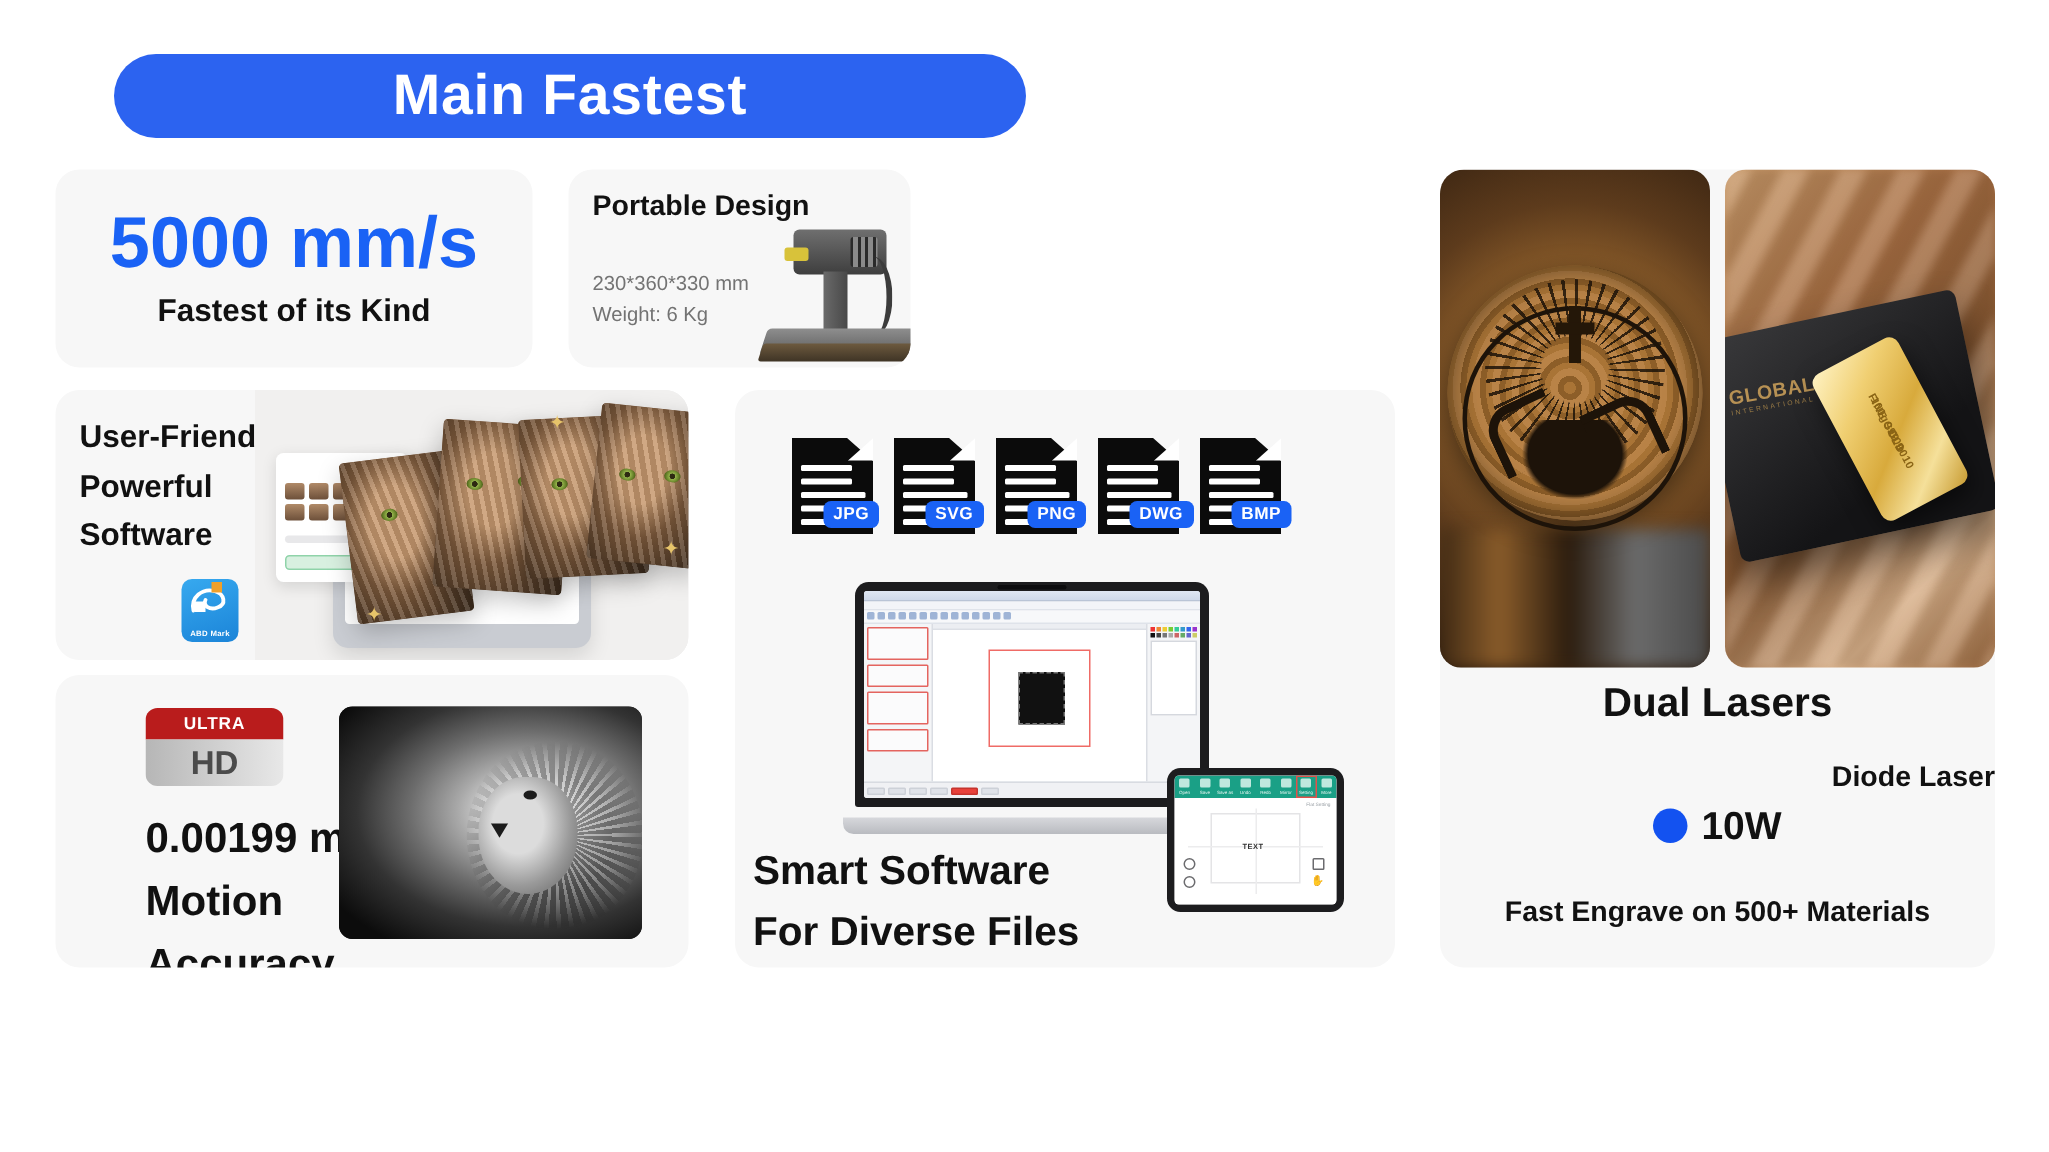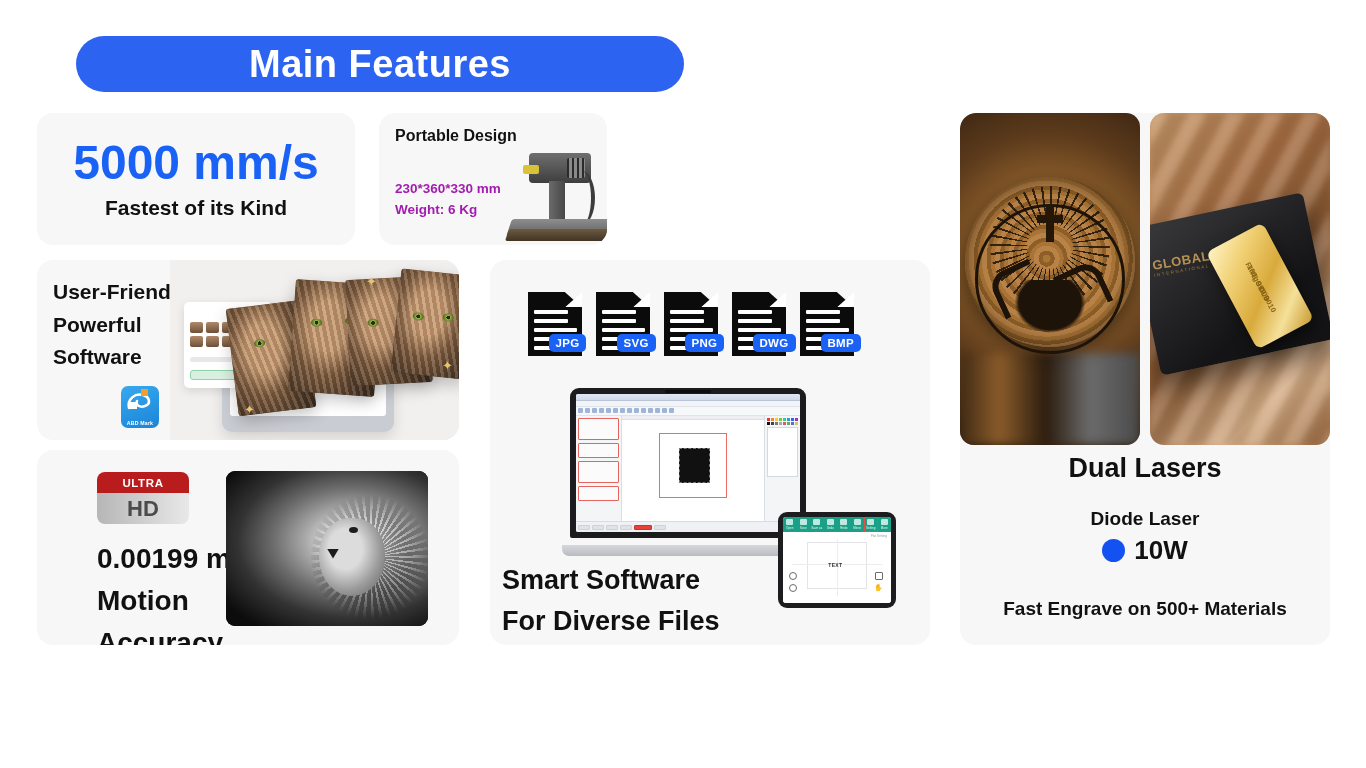--- a/index.html
+++ b/index.html
@@ -33,22 +33,22 @@
   }
 
   
   #card-speed { left: 37px; top: 113px; width: 318px; height: 132px;
     display: flex; flex-direction: column; align-items: center; justify-content: center; }
   .speed-value { color: #1a62f5; font-size: 48px; font-weight: bold; line-height: 1.05; }
   .speed-sub { color: #111; font-size: 21px; font-weight: bold; margin-top: 8px; }
 
   
   #card-portable { left: 379px; top: 113px; width: 228px; height: 132px; }
-  .portable-title { position: absolute; left: 16px; top: 14px; font-size: 16px; font-weight: bold; color: #111; text-align: right; }
-  .portable-specs { position: absolute; left: 16px; top: 66px; font-size: 13.5px; font-weight: bold; color: #a21caf; line-height: 1.55; }
+  .portable-title { position: absolute; left: 16px; top: 14px; font-size: 19px; font-weight: bold; color: #111; text-align: right; }
+  .portable-specs { position: absolute; left: 16px; top: 66px; font-size: 13.5px; font-weight: normal; color: #737373; line-height: 1.55; }
   .portable-img { position: absolute; right: -8px; bottom: -2px; width: 112px; height: 110px; }
 
   
   #card-accessories { left: 628px; top: 113px; width: 300px; height: 132px; }
   .acc-title { position: absolute; left: 14px; top: 16px; font-size: 21px; font-weight: bold; color: #111; line-height: 1.42; }
   .acc-img { position: absolute; right: 4px; top: 10px; width: 136px; height: 112px; }
 
   
   #card-software { left: 37px; top: 260px; width: 422px; height: 180px; }
   .sw-title { position: absolute; left: 16px; top: 16px; font-size: 21px; font-weight: bold; color: #111; line-height: 1.55; }
@@ -155,21 +155,21 @@
   }
   .acc-text { position: absolute; left: 60px; top: 88px; font-size: 28px; font-weight: bold; color: #111; line-height: 1.5; }
   .lion { position: absolute; left: 189px; top: 21px; width: 202px; height: 155px; border-radius: 9px; overflow:hidden; background:#101010; }
 
   
   #card-lasers { left: 960px; top: 113px; width: 370px; height: 532px; }
   .photos { position: absolute; left: 0; top: 0; display: flex; gap: 10px; }
   .photo { width: 180px; height: 332px; border-radius: 14px; overflow: hidden; position: relative; }
   .dual-title { position: absolute; left: 0; right: 0; top: 340px; text-align: center; font-size: 27px; font-weight: bold; color: #111; }
   .laser-cols { position: absolute; left: 0; right: 0; top: 395px; display: flex; }
-  .laser-col { flex: 1; text-align: center; }
+  .laser-col { flex: 1; text-align: right; }
   .laser-col .name { font-size: 19px; font-weight: bold; color: #111; }
   .laser-col .pw { display: flex; align-items: center; justify-content: center; gap: 9px; margin-top: 5px; }
   .dot { width: 23px; height: 23px; border-radius: 50%; display: block; }
   .laser-col .watt { font-size: 26px; font-weight: bold; color: #111; }
   .materials { position: absolute; left: 0; right: 0; top: 485px; text-align: center; font-size: 19px; font-weight: bold; color: #111; }
 
   
   .wood-photo { background:
       radial-gradient(circle at 50% 44%, #b5823f 0%, #8a5c2a 38%, #5d3b1c 60%, #2a1a0d 100%),
       linear-gradient(#3a2714, #1a1108); }
@@ -275,21 +275,21 @@
   .acc-art .slider { position:absolute; left:18px; top:78px; width:112px; height:28px; background:linear-gradient(#7b7b7b,#3a3a3a);
       transform: skewX(-34deg) skewY(5deg); border-radius:5px; }
   .acc-art .slider::after { content:""; position:absolute; left:10px; top:7px; width:86px; height:11px; background:#8d8d8d; border-radius:3px; }
 </style>
 </head>
 <body>
 
 <div class="page">
 
   <div class="title-pill">
-    <span>Main Features</span>
+    <span>Main Fastest</span>
   </div>
 
   <div class="card" id="card-speed">
     <div class="speed-value">5000 mm/s</div>
     <div class="speed-sub">Fastest of its Kind</div>
   </div>
 
   <div class="card" id="card-portable">
     <div class="portable-title">Portable Design</div>
     <div class="portable-specs">

